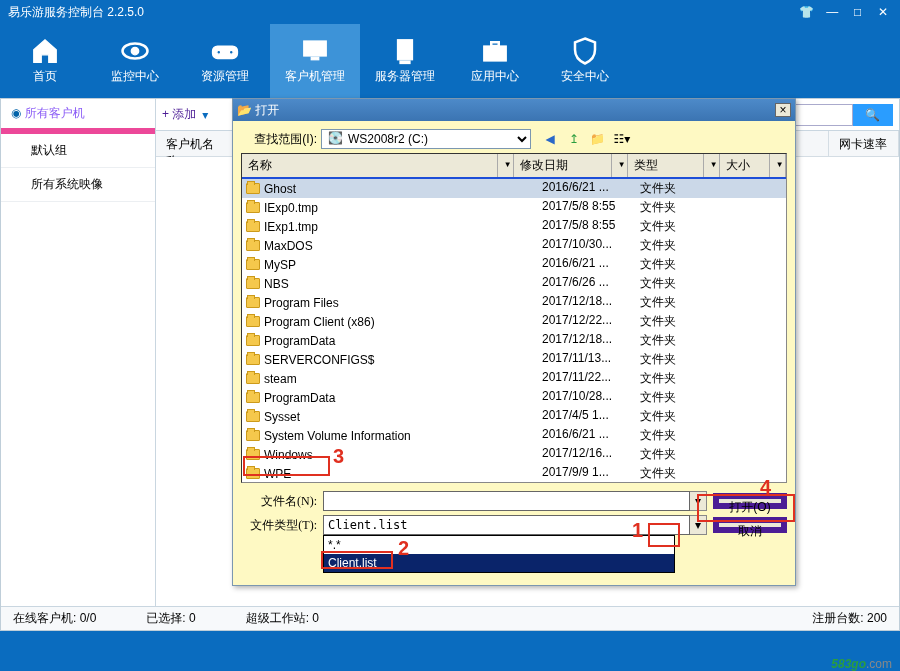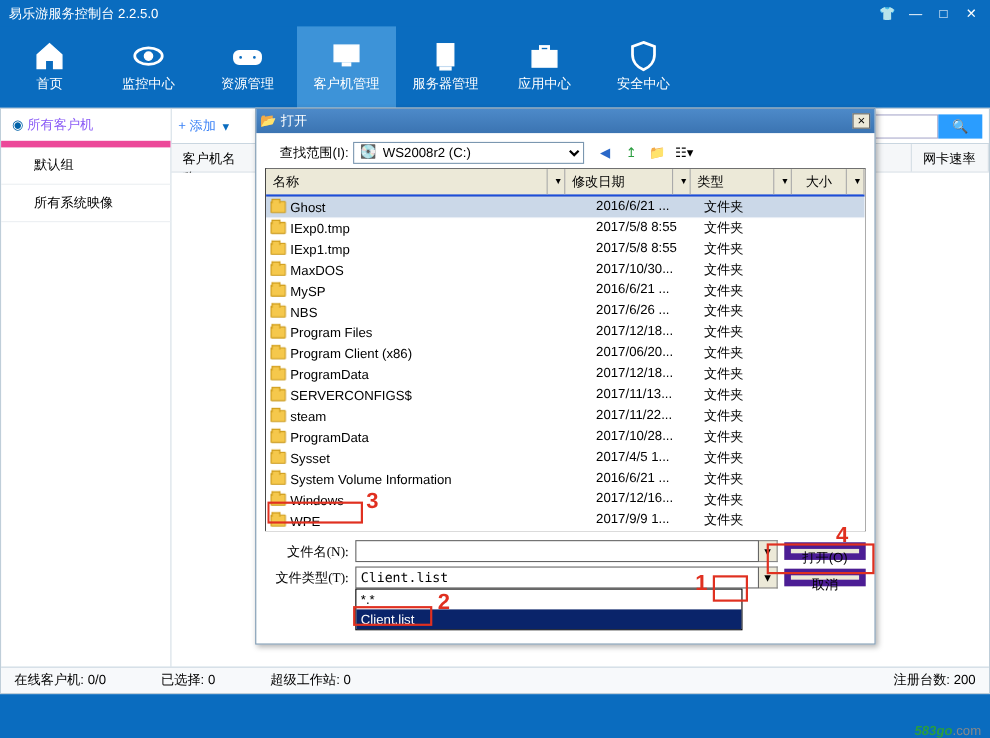--- a/index.html
+++ b/index.html
@@ -17,48 +17,48 @@
 .ribbon-icon svg { width: 30px; height: 30px; fill: #fff; stroke: #fff; }
 
 
 .main { position: absolute; top: 98px; left: 0; right: 0; bottom: 40px; background: #fff; display: flex; border: 1px solid #bfced9; }
 .sidebar { width: 155px; border-right: 1px solid #c9d6e0; }
 .sidebar .sb-head { padding: 6px 10px; color: #8b5cf6; background: #fff; border-bottom: 6px solid #ec4899; }
 .sidebar .sb-head::before { content:"◉ "; color:#0062a8; }
 .sidebar .sb-item { padding: 8px 30px; border-bottom: 1px solid #eceff2; cursor: pointer; }
 .content { flex: 1; display: flex; flex-direction: column; }
 .toolbar { height: 32px; border-bottom: 1px solid #c9d6e0; display: flex; align-items: center; padding: 0 6px; gap: 6px; }
-.toolbar .btn { color: #3b82f6; cursor: pointer; }
+.toolbar .btn { color: #4c1d95; cursor: pointer; }
 .toolbar .spacer { flex: 1; }
 .search { display:flex; }
 .search input { width: 90px; height: 22px; border: 1px solid #aac; padding: 0 4px; }
 .search button { width: 40px; height: 22px; background: #2a9dff; border: none; color:#fff; cursor:pointer; }
 .grid-header { height: 26px; background: #f5f7f9; border-bottom: 1px solid #d4dde4; display: flex; }
 .grid-header .col { padding: 5px 10px; border-right: 1px solid #d4dde4; }
 .grid-body { flex:1; background:#fff; }
 
 
-.dialog { position: absolute; left: 232px; top: 98px; width: 564px; height: 488px; background: #ffffff; border: 1px solid #7b97b0; box-shadow: 2px 2px 5px rgba(0,0,0,0.3); z-index: 50; }
+.dialog { position: absolute; left: 232px; top: 98px; width: 564px; height: 488px; background: #fef9c3; border: 1px solid #7b97b0; box-shadow: 2px 2px 5px rgba(0,0,0,0.3); z-index: 50; }
 .dlg-title { height: 22px; background: linear-gradient(#4d8ac9,#3b74b2); color:#fff; display:flex; align-items:center; padding:0 4px; justify-content:space-between; }
 .dlg-title .close { background:#ece9d8; color:#000; width:16px; height:14px; line-height:12px; text-align:center; border:1px solid #666; cursor:pointer; font-family:Arial; }
 .dlg-body { padding: 8px 8px 2px 8px; }
 .lookin { display:flex; align-items:center; gap:4px; margin-bottom:4px; }
 .lookin label { width: 76px; text-align:right; }
 .lookin select { flex:0 0 210px; height:20px; border:1px solid #7b97b0; background:#fff; padding-left:22px; }
 .lookin .disk-ico { position:absolute; margin-left:4px; }
 .tb-icons { display:flex; gap:6px; margin-left:6px; }
 .tb-icons span { width:18px; height:18px; display:inline-flex; align-items:center; justify-content:center; cursor:pointer; }
 
 .flist { border: 1px inset #888; background:#fff; height: 330px; overflow:auto; margin: 0 0 6px 0; }
 .flist .header { display:flex; background:#ece9d8; border-bottom:2px solid #1d4ed8; position:sticky; top:0; }
 .flist .header .hc { padding: 3px 6px; border-right:1px solid #aaa; font-family:SimSun, monospace; }
 .flist .header .hc.name { flex: 1; }
 .flist .header .hc.date { width: 98px; }
 .flist .header .hc.type { width: 76px; }
-.flist .header .hc.size { width: 50px; text-align:center; }
+.flist .header .hc.size { width: 50px; text-align:left; }
 .flist .header .hc.arrow { width: 16px; text-align:center; }
 .flist .row { display:flex; padding:1px 4px; font-family: SimSun, "Courier New", monospace; font-size:12px; cursor:default; }
 .flist .row.selected { background:#cbd8e8; }
 .flist .rc.name { flex:1; display:flex; align-items:center; gap:4px; white-space:nowrap; }
 .flist .rc.date { width: 98px; }
 .flist .rc.type { width: 76px; }
 .flist .rc.size { width: 66px; text-align:right; padding-right:6px; }
 .ico-folder { display:inline-block; width:14px; height:11px; background:#f5c84c; border:1px solid #cc9a1a; border-radius:1px; position:relative; }
 .ico-folder::before { content:""; position:absolute; top:-3px; left:0; width:6px; height:3px; background:#f5c84c; border:1px solid #cc9a1a; border-bottom:none; }
 
@@ -289,21 +289,21 @@
             </div>
             <div class="rc date">2017/12/18...</div>
             <div class="rc type">文件夹</div>
             <div class="rc size"></div>
           </div>
           <div class="row">
             <div class="rc name">
               <span class="ico-folder"></span>
               <span>Program Client (x86)</span>
             </div>
-            <div class="rc date">2017/06/20...</div>
+            <div class="rc date">2017/12/22...</div>
             <div class="rc type">文件夹</div>
             <div class="rc size"></div>
           </div>
           <div class="row">
             <div class="rc name">
               <span class="ico-folder"></span>
               <span>ProgramData</span>
             </div>
             <div class="rc date">2017/12/18...</div>
             <div class="rc type">文件夹</div>

